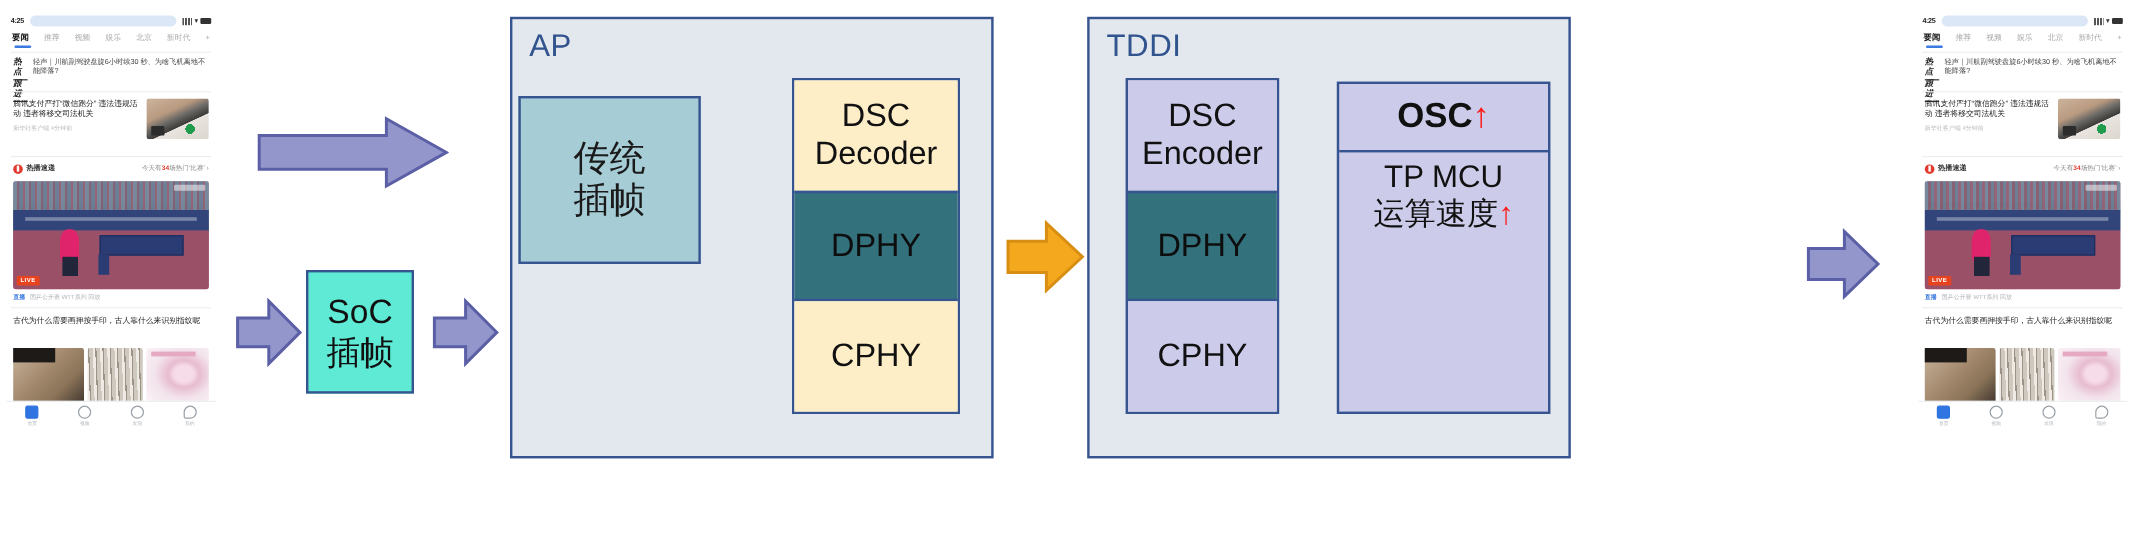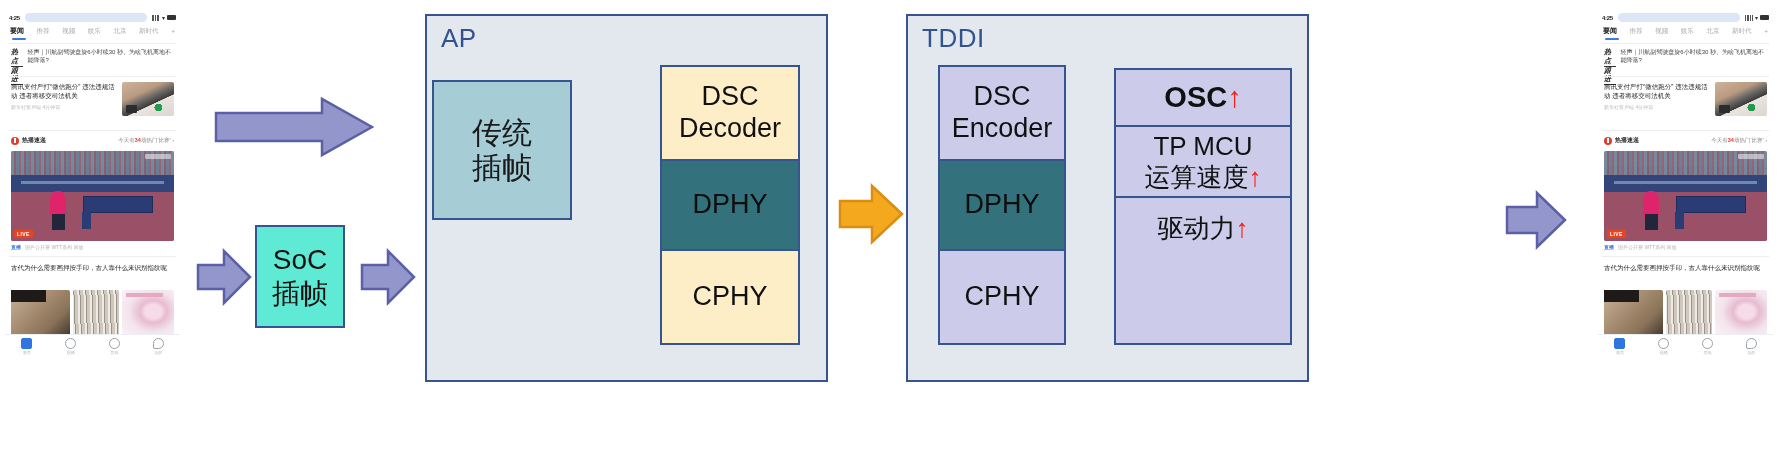--- a/index.html
+++ b/index.html
@@ -231,21 +231,21 @@
   <div class="arrow" style="left:360px;top:248px;width:56px;height:58px;">
     <svg viewBox="0 0 56 58" preserveAspectRatio="none">
       <polygon points="2,17 28,17 28,3 54,29 28,55 28,41 2,41" fill="#9396ca" stroke="#5b5fa6" stroke-width="2.5"></polygon>
     </svg>
   </div>
 
   <div class="group" style="left:425px;top:14px;width:403px;height:368px;">
   </div>
   <div class="group-title" style="left:441px;top:23px;">AP</div>
 
-  <div class="blk trad" style="left:432px;top:80px;width:140px;height:140px;">
+  <div class="blk trad" style="left:432px;top:80px;width:152px;height:140px;">
     <span class="lab">
       <span>传统</span><br>
       <span>插帧</span>
     </span>
   </div>
 
   <div class="stack" style="left:660px;top:65px;width:140px;height:280px;">
     <div class="row cream" style="height:33.5%;">
       <span class="lab">
         <span>DSC</span><br>
@@ -287,25 +287,20 @@
   <div class="featstack" style="left:1114px;top:68px;width:178px;height:277px;">
     <div class="row" style="height:21%;">
       <span class="lab" style="font-weight:bold;font-size:29px;">
         <span>OSC</span><span class="up">↑</span>
       </span>
     </div>
     <div class="row" style="height:26%;">
       <span class="lab">
         <span>TP MCU</span><br>
         <span>运算速度</span><span class="up">↑</span>
-      </span>
-    </div>
-    <div class="row" style="height:22%;">
-      <span class="lab">
-        <span>驱动力</span><span class="up">↑</span>
       </span>
     </div>
   </div>
 
   <div class="arrow" style="left:1505px;top:190px;width:62px;height:60px;">
     <svg viewBox="0 0 62 60" preserveAspectRatio="none">
       <polygon points="2,17 32,17 32,3 60,30 32,57 32,43 2,43" fill="#9396ca" stroke="#5b5fa6" stroke-width="2.5"></polygon>
     </svg>
   </div>
 

